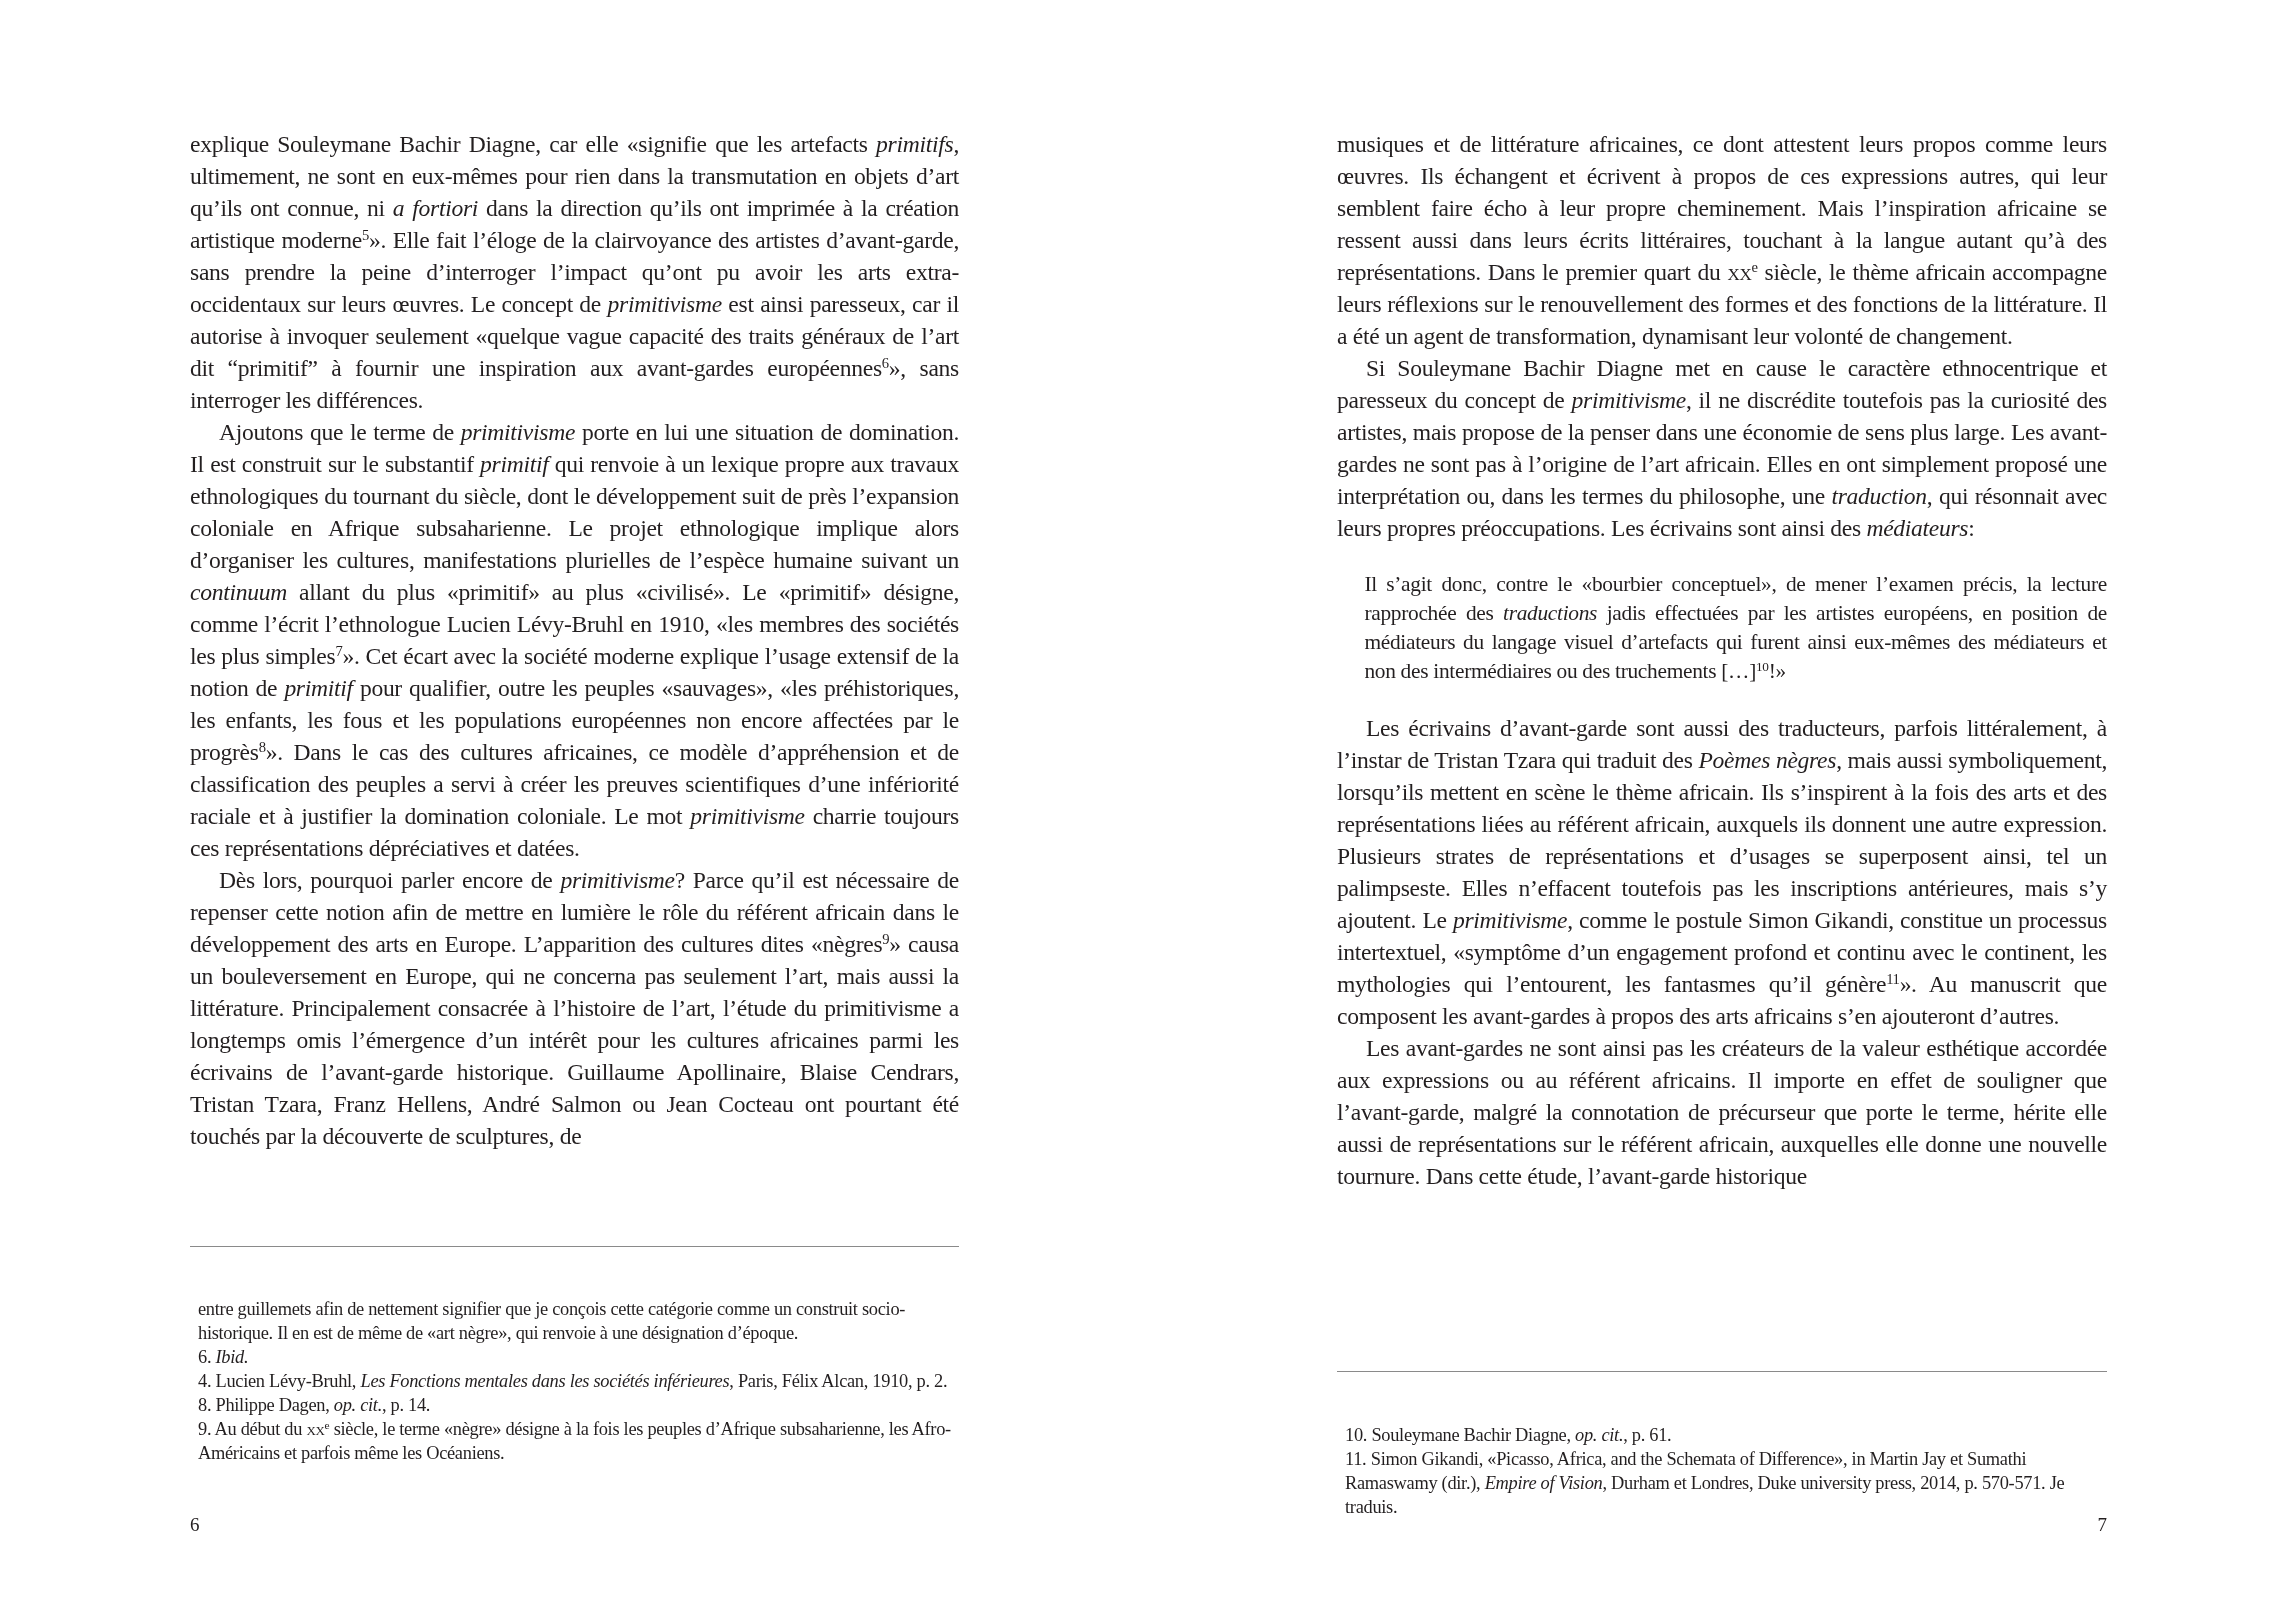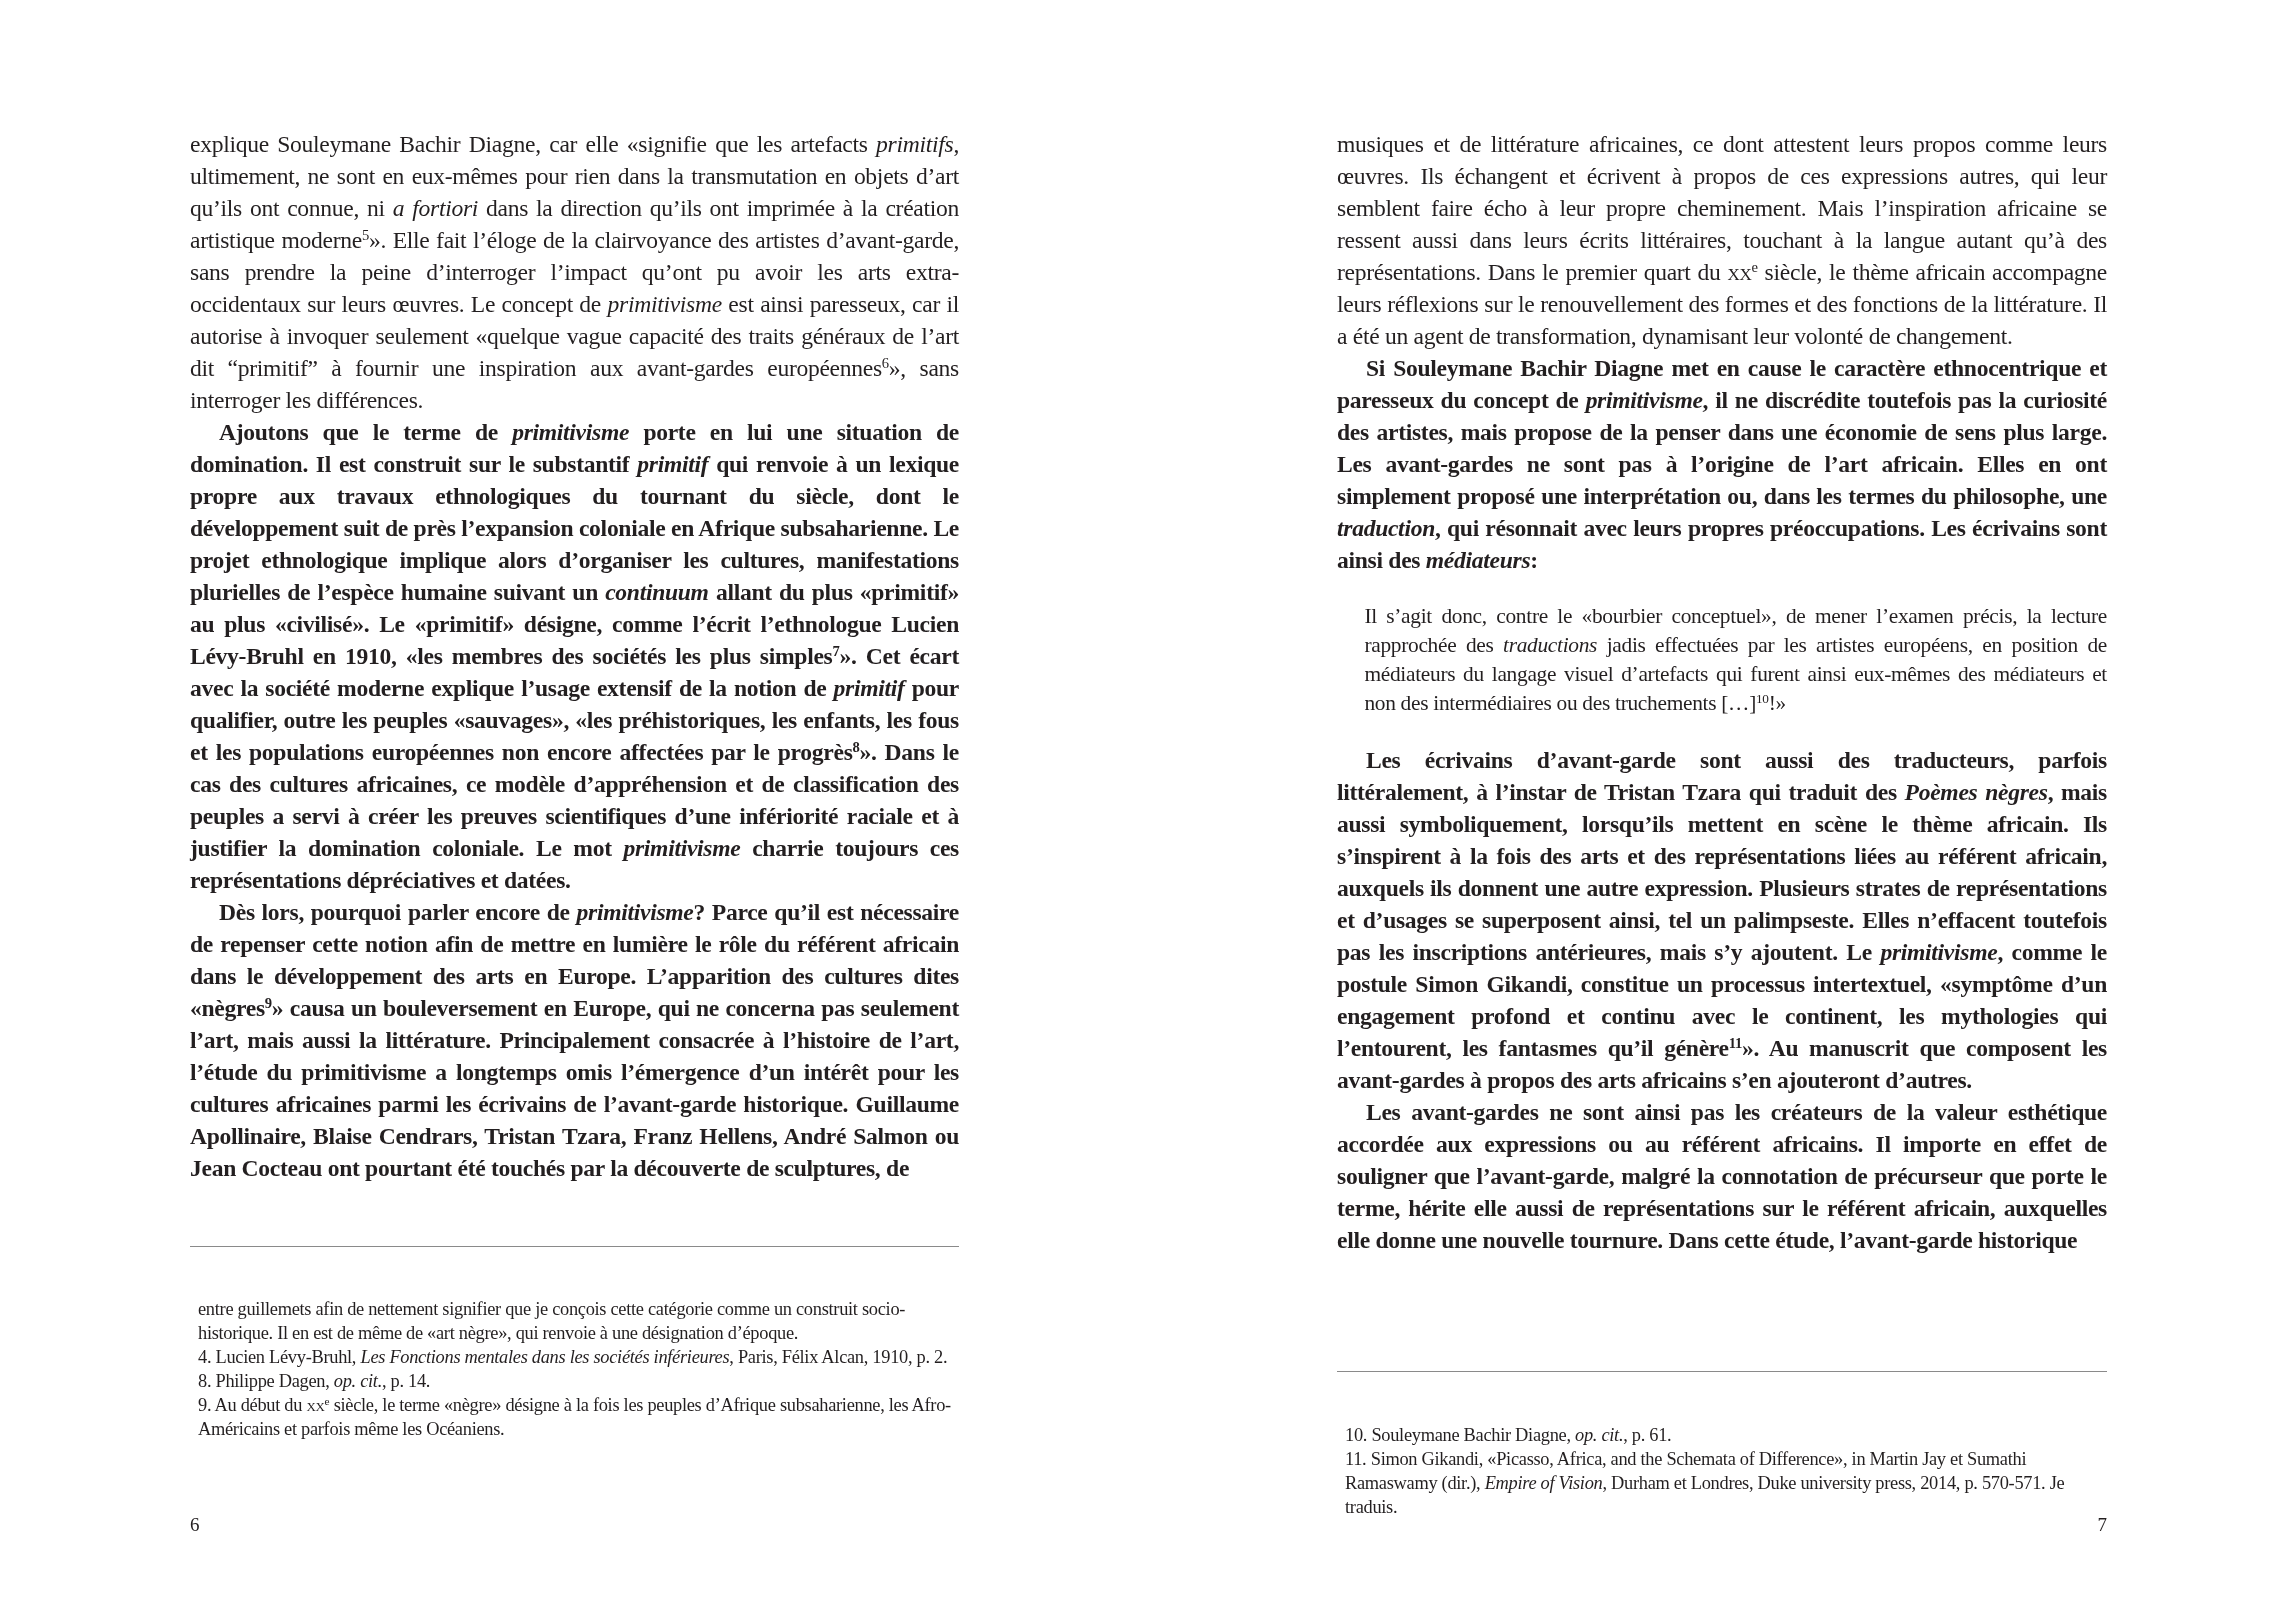--- a/index.html
+++ b/index.html
@@ -10,21 +10,21 @@
   }
   .page { position: absolute; top: 0; height: 1169px; }
   .col { position: absolute; width: 769px; }
   .col-left { left: 190px; }
   .col-right { left: 1337px; width: 770px; }
   .body-text { position: absolute; top: 128px; left: 0; width: 100%; }
   .p {
     margin: 0; font-size: 23.6px; line-height: 32px;
     text-align: justify; hyphens: manual; letter-spacing: -0.3px;
   }
-  .p.indent { text-indent: 29px; font-weight: bold; }
+  .p.indent { text-indent: 29px; }
   .blockquote {
     margin: 26px 0 26px 27.4px; font-size: 21.4px; line-height: 29px;
     text-align: justify; letter-spacing: -0.3px;
   }
   sup { font-size: 62%; line-height: 0; vertical-align: 0.55em; }
   i { font-style: italic; }
   .rule { position: absolute; left: 0; width: 100%; height: 0; border-top: 1.7px solid #8a8a8a; }
   .notes { position: absolute; left: 8px; width: 100%; margin-top: 42px; }
   .note { margin: 0; font-size: 18.4px; line-height: 24px; text-align: left; letter-spacing: -0.3px; }
   .pagenum { position: absolute; top: 1513px; font-size: 19px; line-height: 24px; }
@@ -35,20 +35,21 @@
 <div class="page" style="left:0;width:1147px;">
   <div class="col col-left" style="top:0;height:1621px;">
     <div class="body-text">
         <p class="p"><span>explique Souleymane Bachir Diagne, car elle «signifie que les artefacts </span><i>primitifs</i><span>, ultimement, ne sont en eux-mêmes pour rien dans la transmutation en objets d’art qu’ils ont connue, ni </span><i>a fortiori</i><span> dans la direction qu’ils ont imprimée à la création artistique moderne</span><sup>5</sup><span>». Elle fait l’éloge de la clairvoyance des artistes d’avant-garde, sans prendre la peine d’interroger l’impact qu’ont pu avoir les arts extra-occidentaux sur leurs œuvres. Le concept de </span><i>primitivisme</i><span> est ainsi paresseux, car il autorise à invoquer seulement «quelque vague capacité des traits généraux de l’art dit “primitif” à fournir une inspiration aux avant-gardes européennes</span><sup>6</sup><span>», sans interroger les différences.</span></p>
         <p class="p indent"><span>Ajoutons que le terme de </span><i>primitivisme</i><span> porte en lui une situation de domination. Il est construit sur le substantif </span><i>primitif</i><span> qui renvoie à un lexique propre aux travaux ethnologiques du tournant du siècle, dont le développement suit de près l’expansion coloniale en Afrique subsaharienne. Le projet ethnologique implique alors d’organiser les cultures, manifestations plurielles de l’espèce humaine suivant un </span><i>continuum</i><span> allant du plus «primitif» au plus «civilisé». Le «primitif» désigne, comme l’écrit l’ethnologue Lucien Lévy-Bruhl en 1910, «les membres des sociétés les plus simples</span><sup>7</sup><span>». Cet écart avec la société moderne explique l’usage extensif de la notion de </span><i>primitif</i><span> pour qualifier, outre les peuples «sauvages», «les préhistoriques, les enfants, les fous et les populations européennes non encore affectées par le progrès</span><sup>8</sup><span>». Dans le cas des cultures africaines, ce modèle d’appréhension et de classification des peuples a servi à créer les preuves scientifiques d’une infériorité raciale et à justifier la domination coloniale. Le mot </span><i>primitivisme</i><span> charrie toujours ces représentations dépréciatives et datées.</span></p>
         <p class="p indent"><span>Dès lors, pourquoi parler encore de </span><i>primitivisme</i><span>? Parce qu’il est nécessaire de repenser cette notion afin de mettre en lumière le rôle du référent africain dans le développement des arts en Europe. L’apparition des cultures dites «nègres</span><sup>9</sup><span>» causa un bouleversement en Europe, qui ne concerna pas seulement l’art, mais aussi la littérature. Principalement consacrée à l’histoire de l’art, l’étude du primitivisme a longtemps omis l’émergence d’un intérêt pour les cultures africaines parmi les écrivains de l’avant-garde historique. Guillaume Apollinaire, Blaise Cendrars, Tristan Tzara, Franz Hellens, André Salmon ou Jean Cocteau ont pourtant été touchés par la découverte de sculptures, de</span></p>
       </div>
     <div class="rule" style="top:1246px;"></div>
     <div class="notes" style="top:1255px;">
         <p class="note"><span>entre guillemets afin de nettement signifier que je conçois cette catégorie comme un construit socio-historique. Il en est de même de «art nègre», qui renvoie à une désignation d’époque.</span></p>
+        <p class="note"><span>6. </span><i>Ibid.</i></p>
         <p class="note"><span>4. Lucien Lévy-Bruhl, </span><i>Les Fonctions mentales dans les sociétés inférieures</i><span>, Paris, Félix Alcan, 1910, p. 2.</span></p>
         <p class="note"><span>8. Philippe Dagen, </span><i>op. cit.</i><span>, p. 14.</span></p>
         <p class="note"><span>9. Au début du </span><span style="font-variant: small-caps;">xx</span><sup>e</sup><span> siècle, le terme «nègre» désigne à la fois les peuples d’Afrique subsaharienne, les Afro-Américains et parfois même les Océaniens.</span></p>
       </div>
     <div class="pagenum" style="left:0;">6</div>
   </div>
 </div>
 
 <div class="page" style="left:1147px;width:1148px;">
 </div>

